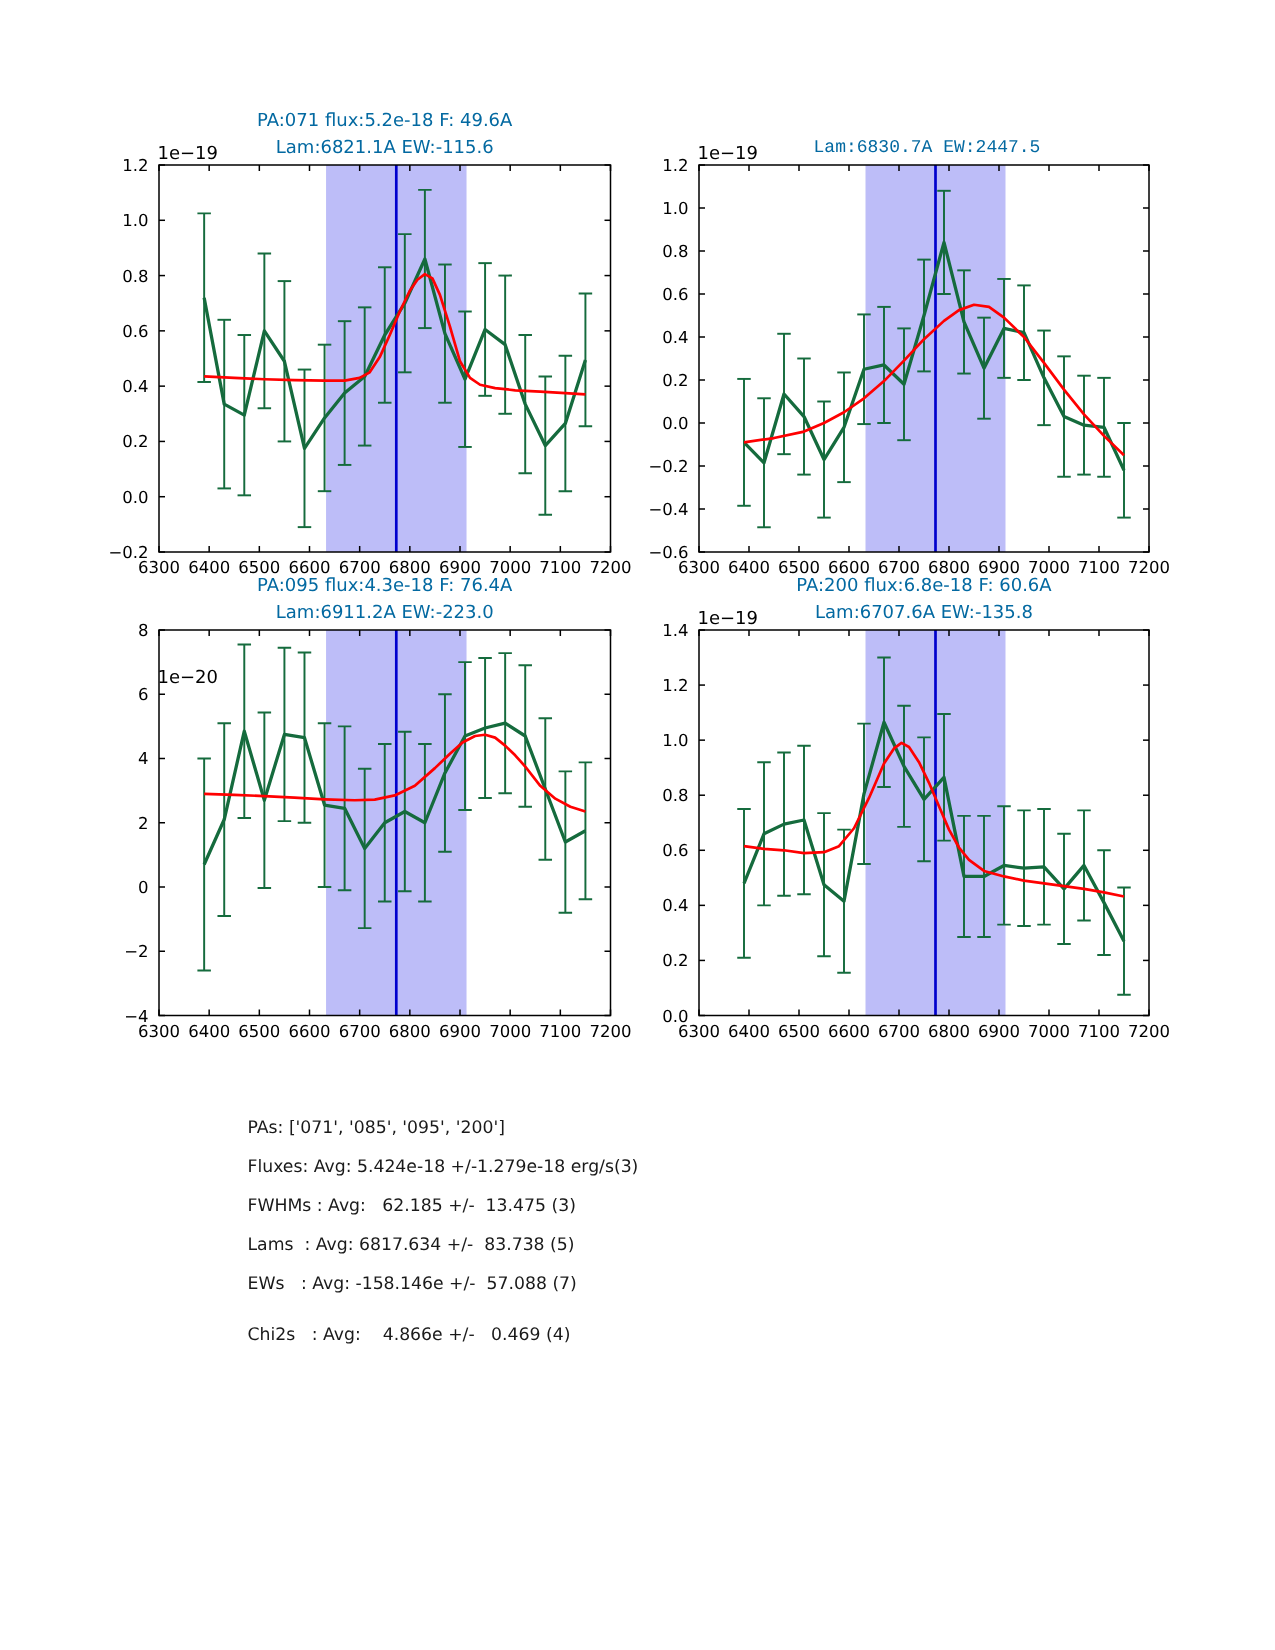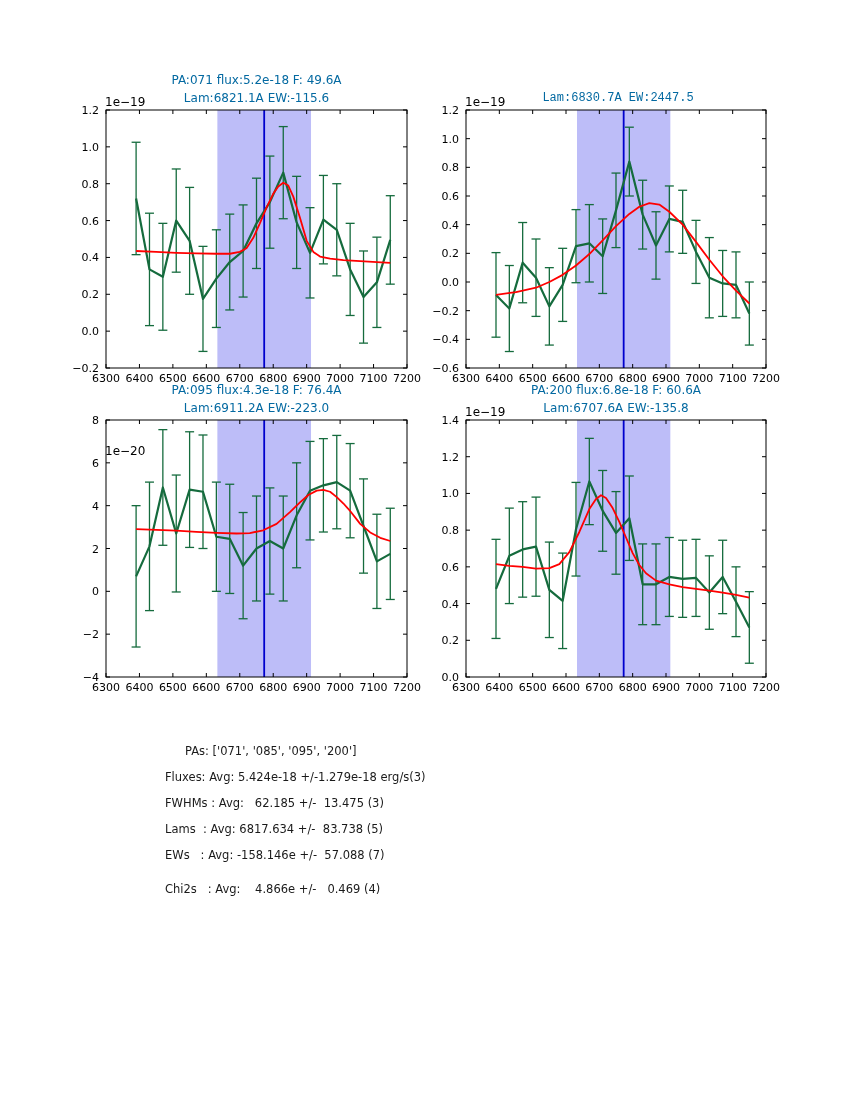--- a/index.html
+++ b/index.html
@@ -572,19 +572,19 @@
   <div class="plot-title" style="left:106px;top:383px;width:301px;">PA:095 flux:4.3e-18 F: 76.4A</div>
   <div class="plot-title" style="left:106px;top:401px;width:301px;">Lam:6911.2A EW:-223.0</div>
   <div class="plot-title" style="left:466px;top:383px;width:300px;">PA:200 flux:6.8e-18 F: 60.6A</div>
   <div class="plot-title" style="left:466px;top:401px;width:300px;">Lam:6707.6A EW:-135.8</div>
 
   <div class="offset-label" style="left:105px;top:95px;">1e−19</div>
   <div class="offset-label" style="left:465px;top:95px;">1e−19</div>
   <div class="offset-label" style="left:105px;top:416px;margin-top:28px;">1e−20</div>
   <div class="offset-label" style="left:465px;top:405px;">1e−19</div>
 
-  <div class="summary-line" style="top:744px;margin-left:20px;">PAs: ['071', '085', '095', '200']</div>
+  <div class="summary-line" style="top:744px;">PAs: ['071', '085', '095', '200']</div>
   <div class="summary-line" style="top:770px;">Fluxes: Avg: 5.424e-18 +/-1.279e-18 erg/s(3)</div>
   <div class="summary-line" style="top:796px;text-align:center;">FWHMs : Avg:   62.185 +/-  13.475 (3)</div>
   <div class="summary-line" style="top:822px;">Lams  : Avg: 6817.634 +/-  83.738 (5)</div>
   <div class="summary-line" style="top:848px;">EWs   : Avg: -158.146e +/-  57.088 (7)</div>
   <div class="summary-line" style="top:882px;">Chi2s   : Avg:    4.866e +/-   0.469 (4)</div>
 </div>
 
 </body></html>

